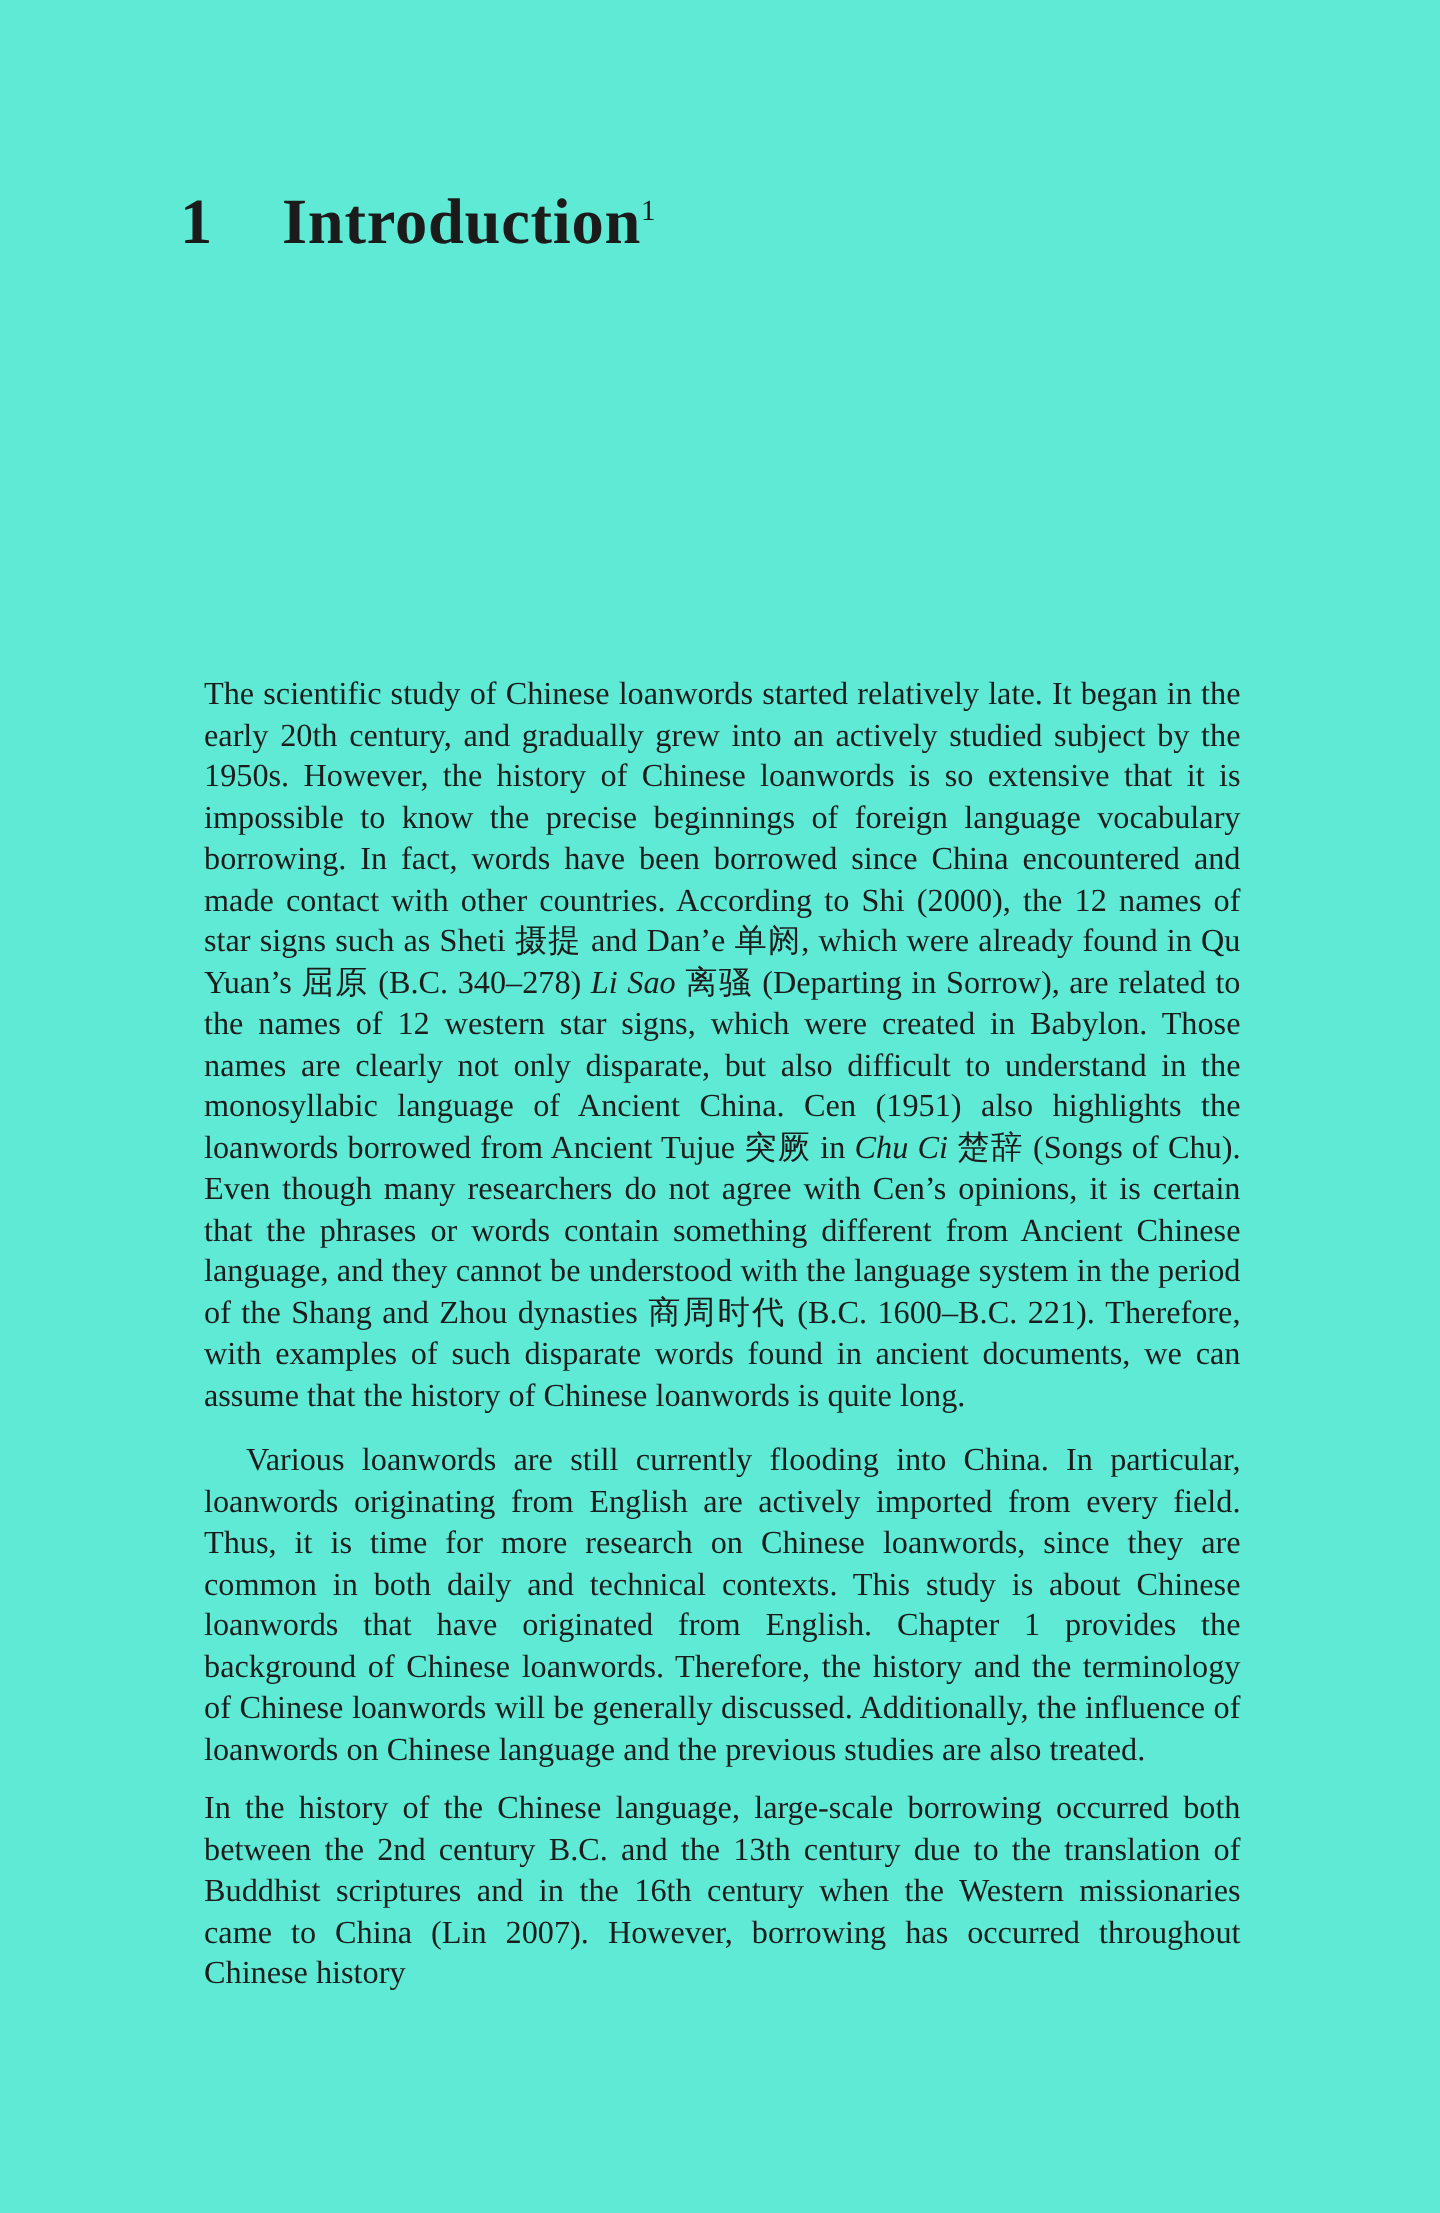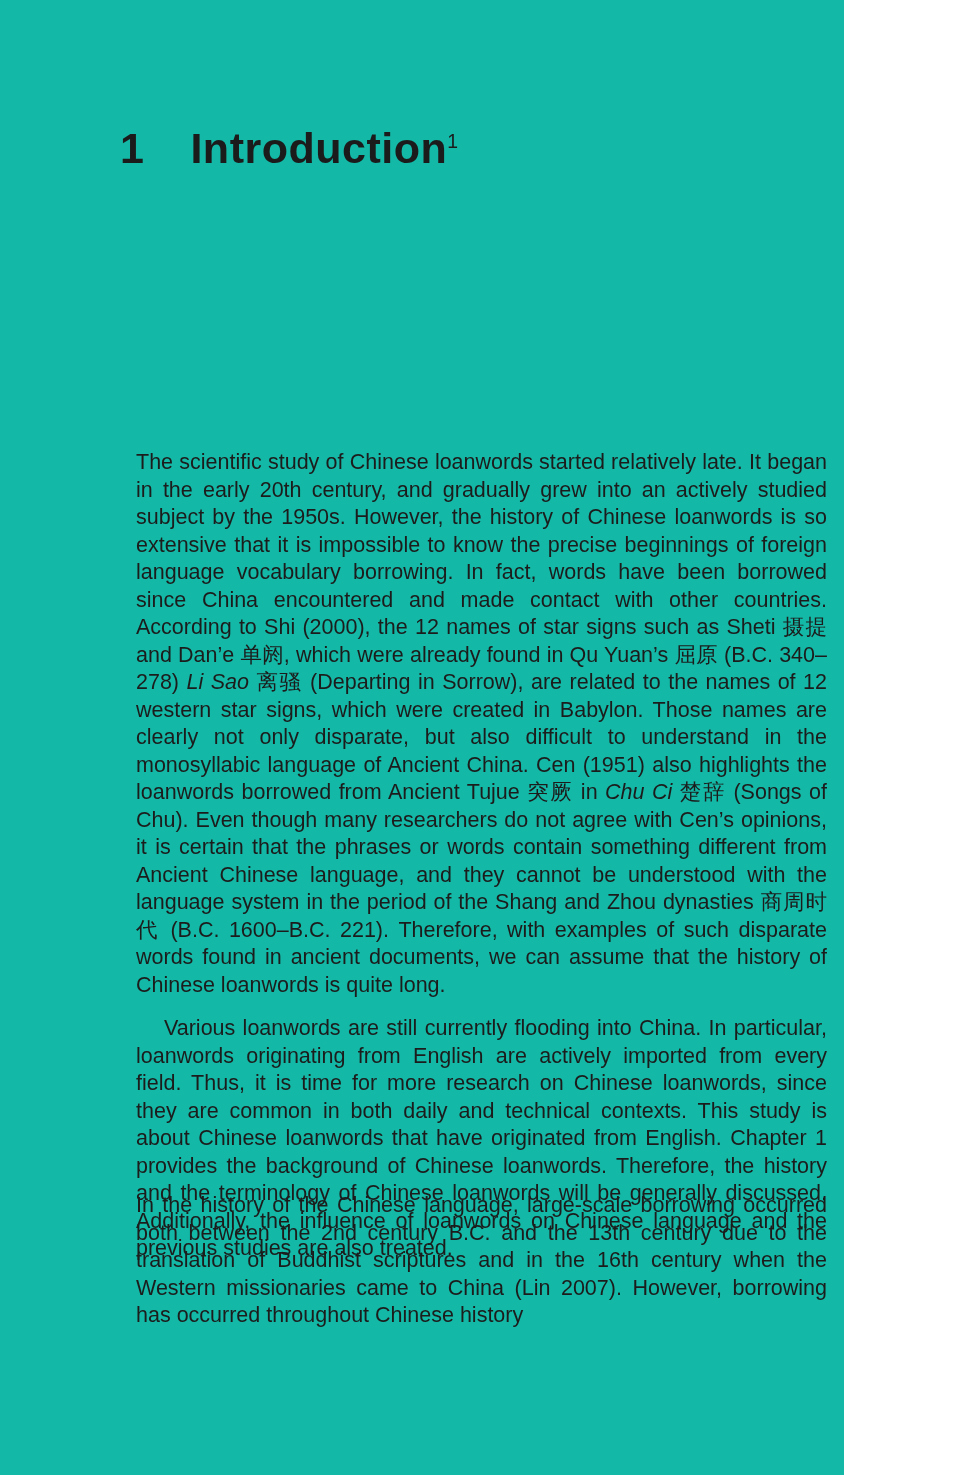--- a/index.html
+++ b/index.html
@@ -2,25 +2,25 @@
 <html><head>
 <meta charset="utf-8">
 <style>
   html, body {
     margin: 0;
     padding: 0;
     background: #ffffff;
   }
   .page {
     position: relative;
-    width: 844px;
+    width: 960px;
     height: 1475px;
-    background: #14b8a6;
+    background: #5eead4;
     color: #1c1c1c;
-    font-family: Liberation Sans, sans-serif;
+    font-family: Liberation Serif, serif;
     overflow: hidden;
   }
   .chapter-heading {
     position: absolute;
     left: 120px;
     top: 124px;
     margin: 0;
     font-size: 43px;
     font-weight: bold;
     letter-spacing: 0.5px;

